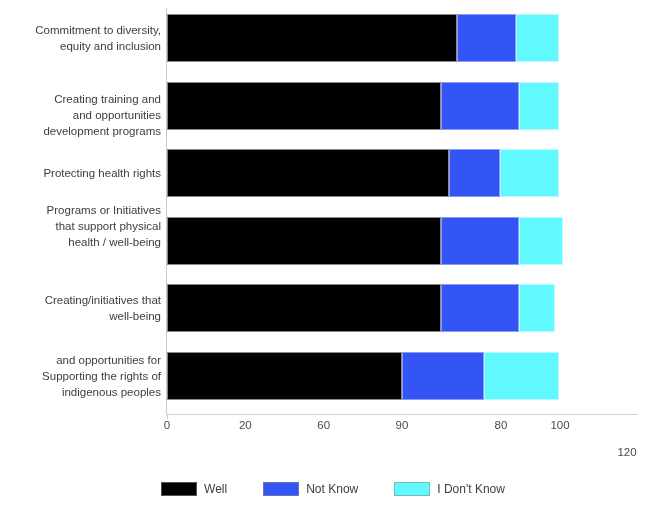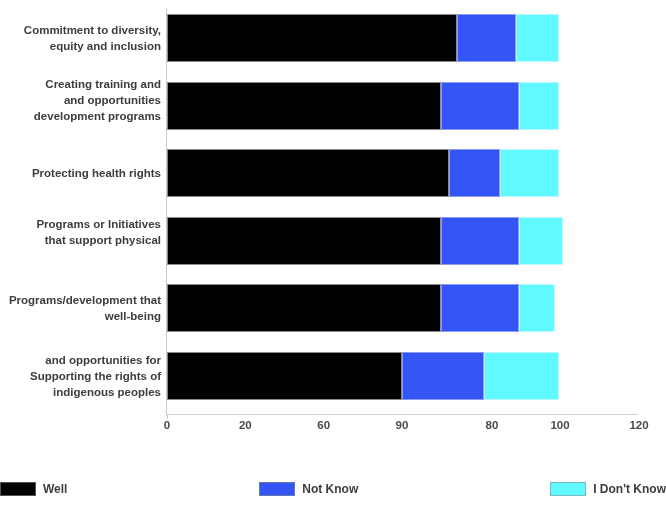--- a/index.html
+++ b/index.html
@@ -3,21 +3,21 @@
 <meta charset="utf-8">
 <style>
   html,body{margin:0;padding:0;}
   body{
     width:666px;height:509px;
     background:#ffffff;
     font-family:"Liberation Sans", sans-serif;
     color:#404040;
     overflow:hidden;
   }
-  #chart-root{position:relative;width:666px;height:509px;font-weight:bold;}
+  #chart-root{position:relative;width:666px;height:509px;}
 
   
   .plot-area{
     position:absolute;
     left:167px;   
     top:8px;
     width:470px;  
     height:406px;
   }
   .axis-line{
@@ -89,23 +89,23 @@
     width:1px;height:4px;
     background:#c9c9c9;
   }
 
   
   .legend{
     position:absolute;
     left:0;top:478px;
     width:666px;height:22px;
     display:flex;
-    justify-content:space-between;
+    justify-content:center;
     align-items:center;
-    gap:26px;
+    gap:36px;
   }
   .legend-item{display:flex;align-items:center;gap:7px;}
   .legend-swatch{
     width:36px;height:14px;
     border:1px solid rgba(140,140,140,.6);
     box-sizing:border-box;
   }
   .legend-text{font-size:12px;color:#3d3d3d;white-space:nowrap;}
 </style>
 </head>
@@ -114,34 +114,35 @@
 <div id="chart-root">
 
   <div class="axis-line"></div>
   <div class="axis-baseline"></div>
 
   <div class="labels-col">
       <div class="cat-label-box" style="top: 6px;">
         <div>Commitment to diversity,</div>
         <div>equity and inclusion</div>
       </div>
-      <div class="cat-label-box" style="top: 68px;">
+      <div class="cat-label-box" style="top: 83px;">
         <div>Creating training and</div>
         <div>and opportunities</div>
         <div>development programs</div>
       </div>
       <div class="cat-label-box" style="top: 141px;">
         <div>Protecting health rights</div>
       </div>
-      <div class="cat-label-box" style="top: 200px;">
+      <div class="cat-label-box" style="top: 194px;">
         <div>Programs or Initiatives</div>
         <div>that support physical</div>
+        <div>health / well-being</div>
       </div>
       <div class="cat-label-box" style="top: 276px;">
-        <div>Programs/development that</div>
+        <div>Creating/initiatives that</div>
         <div>well-being</div>
       </div>
       <div class="cat-label-box" style="top: 343.5px;">
         <div>and opportunities for</div>
         <div>Supporting the rights of</div>
         <div>indigenous peoples</div>
       </div>
     </div>
 
   <div class="plot-area">
@@ -187,23 +188,23 @@
           <div class="seg idk" title="I Don't Know: 19" style="width: 74.4167px; background: rgb(95, 249, 255);"></div>
         </div>
       </div>
     </div>
 
   <div class="xticks">
       <div class="xtick" style="left: 0px;">0</div>
       <div class="xtick" style="left: 78.3333px;">20</div>
       <div class="xtick" style="left: 156.667px;">60</div>
       <div class="xtick" style="left: 235px;">90</div>
-      <div class="xtick" style="left: 307px; padding-left: 36px;">80</div>
+      <div class="xtick" style="left: 316px; padding-left: 36px;">80</div>
       <div class="xtick" style="left: 393px;">100</div>
-      <div class="xtick" style="left: 472px;">120</div>
+      <div class="xtick" style="left: 460px; margin-top: 27px;">120</div>
     </div>
 
   <div class="legend">
       <div class="legend-item">
         <span class="legend-swatch" style="background: rgb(0, 0, 0);"></span>
         <span class="legend-text">Well</span>
       </div>
       <div class="legend-item">
         <span class="legend-swatch" style="background: rgb(51, 85, 245);"></span>
         <span class="legend-text">Not Know</span>

